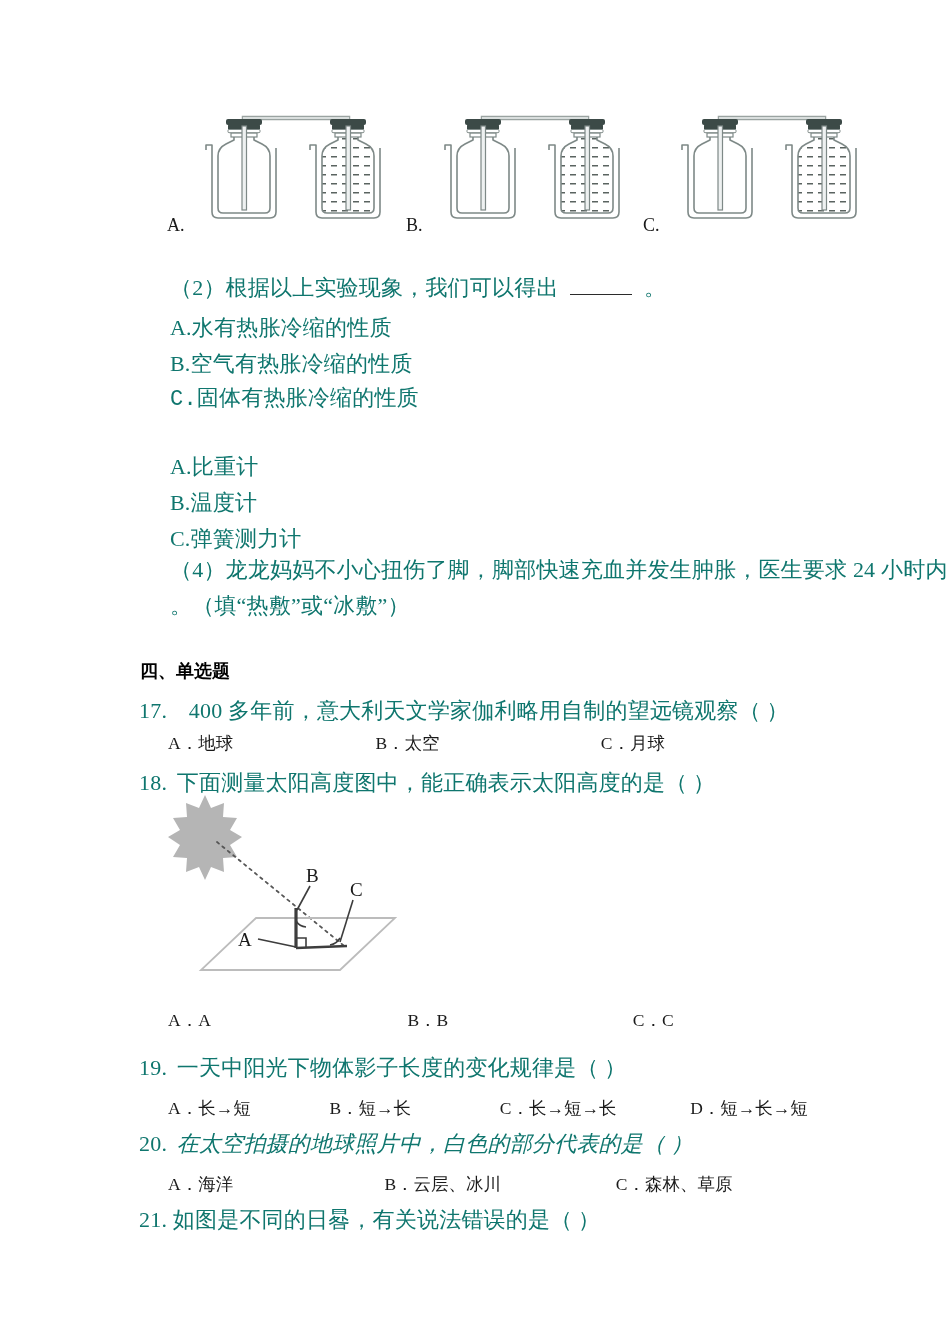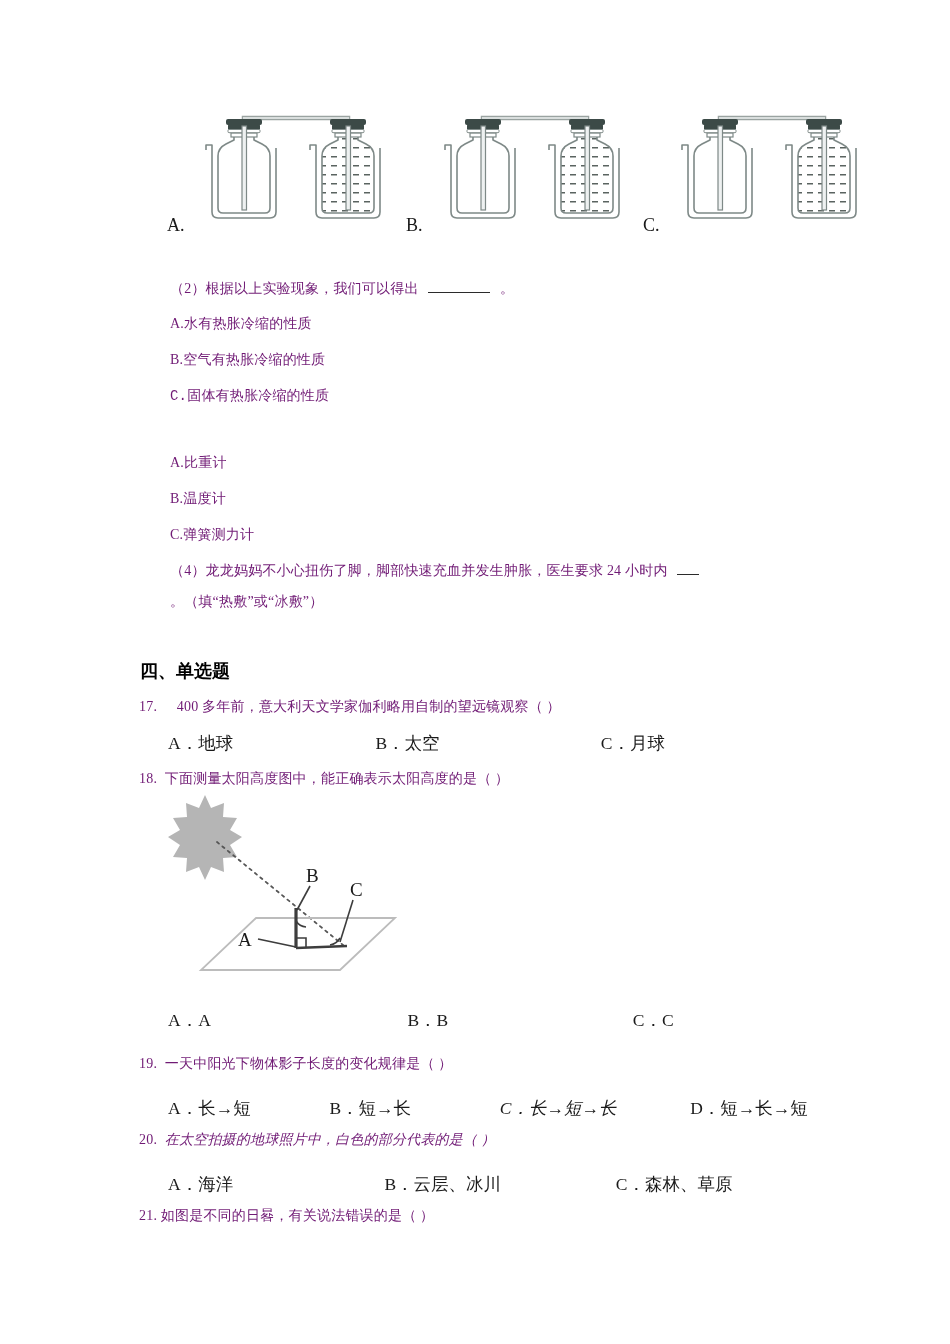--- a/index.html
+++ b/index.html
@@ -15,25 +15,25 @@
     position: relative;
     width: 950px;
     height: 1344px;
     background: #ffffff;
     overflow: hidden;
   }
 
   
   .line {
     position: absolute;
-    font-size: 14px;
+    font-size: 22px;
     line-height: 1.0;
     white-space: nowrap;
     letter-spacing: 0.2px;
-    color: #701a75;
+    color: #0f766e;
   }
   .sect-head {
     position: absolute;
     font-size: 18px;
     font-weight: bold;
     white-space: nowrap;
     color: #000;
   }
   .blank-line {
     display: inline-block;
@@ -201,21 +201,21 @@
     <span>C．C</span>
   </div>
 
   <div class="line" style="left:139px; top:1057px;">
     <span>19.</span>
     <span style="margin-left:4px;">一天中阳光下物体影子长度的变化规律是（      ）</span>
   </div>
   <div class="opt-row" style="left:168px; top:1096px;">
     <span style="width:157px;">A．长→短</span>
     <span style="width:166px;">B．短→长</span>
-    <span style="width:186px;font-style:italic;">C．长→短→长</span>
+    <span style="width:186px;">C．长→短→长</span>
     <span>D．短→长→短</span>
   </div>
 
   <div class="line" style="left:139px; top:1133px;">
     <span>20.</span>
     <span style="margin-left:4px;font-style:italic;">在太空拍摄的地球照片中，白色的部分代表的是（      ）</span>
   </div>
   <div class="opt-row" style="left:168px; top:1172px;">
     <span style="width:212px;">A．海洋</span>
     <span style="width:227px;">B．云层、冰川</span>

